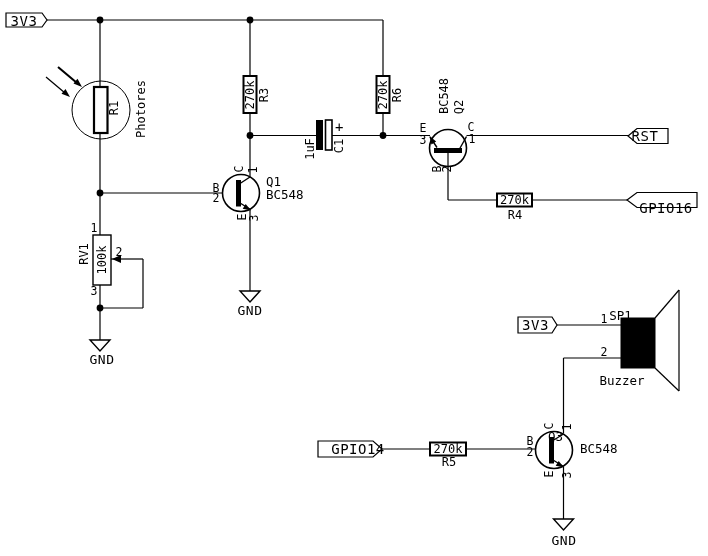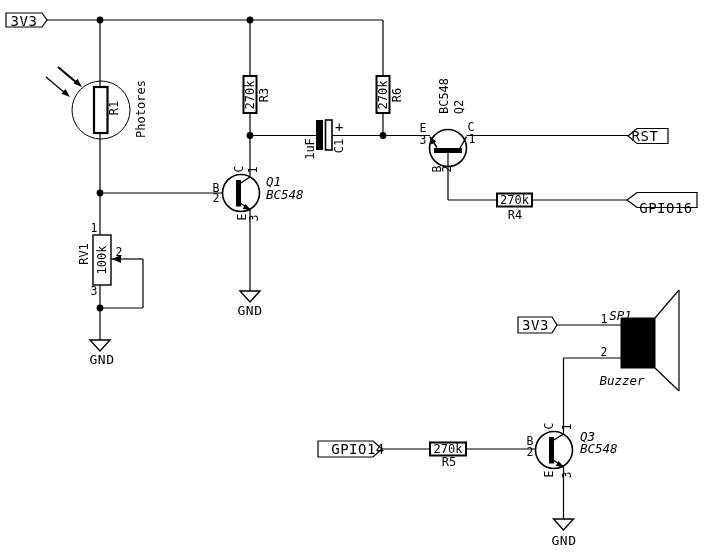--- a/index.html
+++ b/index.html
@@ -6,21 +6,21 @@
   #canvas{
     position:relative;width:708px;height:556px;background:#ffffff;
     font-family:"DejaVu Sans Mono","Liberation Mono",monospace;color:#000;overflow:hidden;
   }
   #art{position:absolute;left:0;top:0;}
   .t{position:absolute;white-space:nowrap;line-height:1;color:#000;}
   .c{transform:translate(-50%,-50%);}
   .v{transform:translate(-50%,-50%) rotate(-90deg);}
   .fs14{font-size:14px;letter-spacing:.5px;}
   .fs13{font-size:13px;letter-spacing:.5px;}
-  .fs125{font-size:12.5px;font-style:italic;}
+  .fs125{font-size:12.5px;}
   .fs12{font-size:12px;}
   .fs11{font-size:11.5px;}
 </style>
 </head>
 <body>
 
 <div id="canvas">
 
   <svg id="art" width="708" height="556" viewBox="0 0 708 556">
 
@@ -185,21 +185,21 @@
   <div class="t c fs12" style="left:514.5px;top:200px">270k</div>
   <div class="t c fs12" style="left:515px;top:215px">R4</div>
   <div class="t c fs12" style="left:448px;top:449px">270k</div>
   <div class="t c fs12" style="left:449px;top:462px">R5</div>
 
   <div class="t c fs125" style="left:620.5px;top:316px">SP1</div>
   <div class="t c fs125" style="left:622px;top:381px">Buzzer</div>
   <div class="t c fs11" style="left:604px;top:319.5px">1</div>
   <div class="t c fs11" style="left:604px;top:352.5px">2</div>
 
-  <div class="t fs125" style="left:580px;top:431px">Q3</div>
+  <div class="t fs125" style="left:548px;top:431px">Q3</div>
   <div class="t fs125" style="left:580px;top:443px">BC548</div>
   <div class="t v fs11" style="left:549.5px;top:425.5px">C</div>
   <div class="t v fs11" style="left:567.5px;top:426.5px">1</div>
   <div class="t c fs11" style="left:530px;top:441.5px">B</div>
   <div class="t c fs11" style="left:530px;top:452.5px">2</div>
   <div class="t v fs11" style="left:549.5px;top:474px">E</div>
   <div class="t v fs11" style="left:567.5px;top:475px">3</div>
 
 </div>
 

